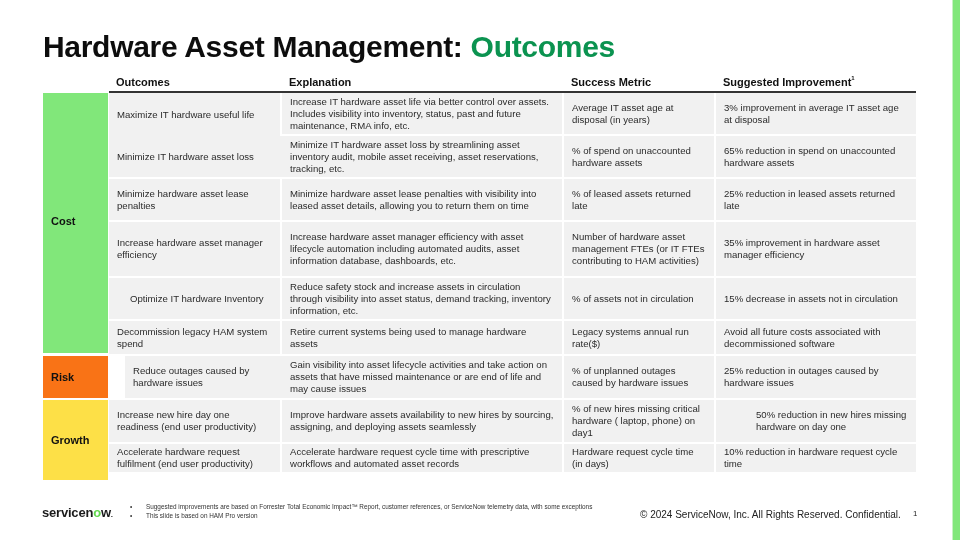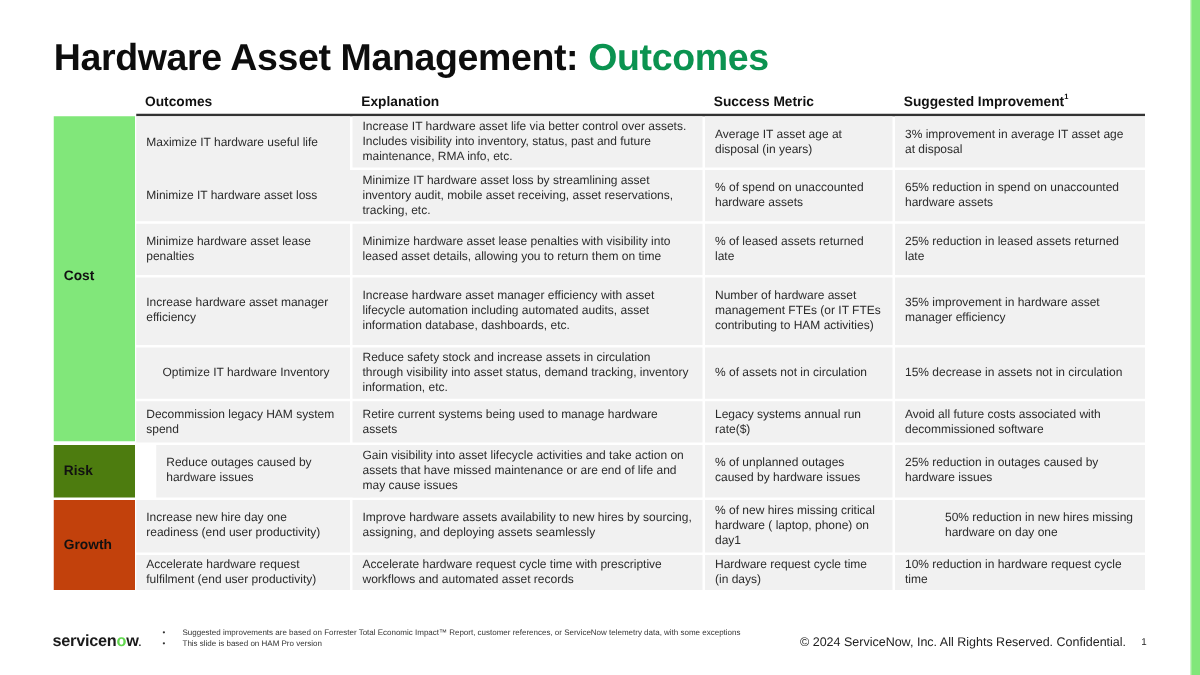--- a/index.html
+++ b/index.html
@@ -31,24 +31,24 @@
 
 <div class="hdr" style="left:116px;">Outcomes</div>
 <div class="hdr" style="left:289px;">Explanation</div>
 <div class="hdr" style="left:571px;">Success Metric</div>
 <div class="hdr" style="left:723px;"><span>Suggested Improvement</span><sup>1</sup></div>
 <div class="hdr-line"></div>
 
 <div class="cat" style="top:93px;height:260px;background:#81e77a;">
     <span style="position:relative;top:-2px;">Cost</span>
   </div>
-<div class="cat" style="top:356px;height:42px;background:#4d7c0f;">
+<div class="cat" style="top:356px;height:42px;background:#f97316;">
     <span>Risk</span>
   </div>
-<div class="cat" style="top:400px;height:72px;background:#c2410c;">
+<div class="cat" style="top:400px;height:80px;background:#fde047;">
     <span>Growth</span>
   </div>
 
 <div>
   <div class="cell" style="left:109px;top:93px;width:171px;height:44px;">Maximize IT hardware useful life</div>
   <div class="cell" style="left:282px;top:93px;width:280px;height:41px;">Increase IT hardware asset life via better control over assets. Includes visibility into inventory, status, past and future maintenance, RMA info, etc.</div>
   <div class="cell" style="left:564px;top:93px;width:150px;height:41px;">Average IT asset age at disposal (in years)</div>
   <div class="cell" style="left:716px;top:93px;width:200px;height:41px;">3% improvement in average IT asset age at disposal</div>
 </div>
 

